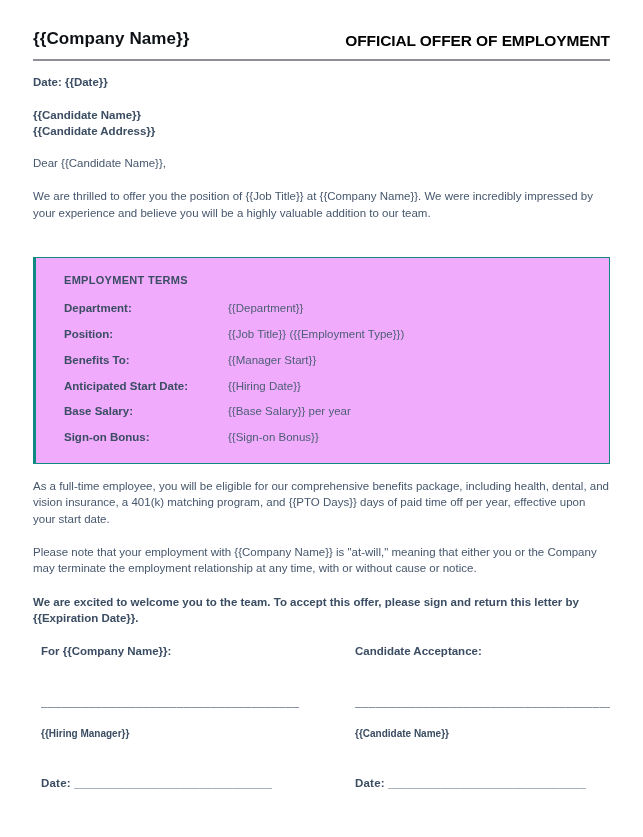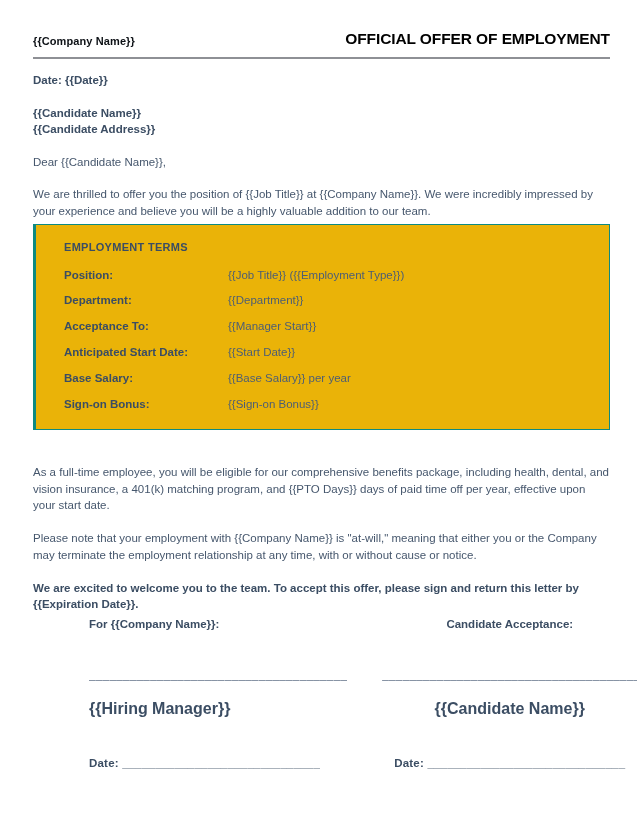--- a/index.html
+++ b/index.html
@@ -25,21 +25,21 @@
   }
 
   
   .doc-header {
     display: flex;
     align-items: flex-end;
     justify-content: space-between;
     padding-bottom: 10px;
   }
   .company-name {
-    font-size: 11px;
+    font-size: 17px;
     font-weight: bold;
     color: #0d1116;
     letter-spacing: 0.1px;
     line-height: 1.1;
   }
   .doc-title {
     font-size: 15.5px;
     font-weight: bold;
     color: #000000;
     letter-spacing: -0.1px;
@@ -68,32 +68,32 @@
   }
 
   .date-line { margin-bottom: 18px; }
 
   .addr-block { margin-bottom: 16px; }
   .addr-block div { margin-bottom: 1px; }
 
   .salutation { margin-bottom: 16px; }
 
   .intro-para {
-    margin-bottom: 4px;
+    margin-bottom: 36px;
     max-width: 577px;
   }
 
   
   .terms-box {
     border: 1px solid #0e8a82;
     border-left-width: 3px;
-    background: #eab308;
+    background: #f0abfc;
     box-sizing: border-box;
     padding: 16px 36px 18px 26px;
-    margin-bottom: 34px;
+    margin-bottom: 14px;
   }
   .terms-heading {
     font-size: 11px;
     font-weight: bold;
     color: #3b4d63;
     letter-spacing: 0.3px;
     margin-bottom: 16px;
     padding-left: 2px;
   }
   .terms-table {
@@ -133,55 +133,54 @@
     color: #46576d;
     line-height: 1.42;
   }
 
   .closing {
     font-size: 11.5px;
     font-weight: bold;
     color: #3b4d63;
     line-height: 1.42;
     max-width: 560px;
-    margin-bottom: 4px;
+    margin-bottom: 18px;
   }
 
   
   .sig-grid {
     display: flex;
     gap: 0;
-    margin-left: 48px;
   }
   .sig-col {
     width: 290px;
     box-sizing: border-box;
   }
   .sig-col.left  { padding-left: 8px; }
-  .sig-col.right { padding-left: 35px; text-align: center; }
+  .sig-col.right { padding-left: 35px; }
 
   .sig-head {
     font-size: 11.5px;
     font-weight: bold;
     color: #3b4d63;
     margin-bottom: 38px;
     line-height: 1.3;
   }
   .sig-rule {
     font-size: 11.5px;
     font-weight: normal;
     color: #5a6b82;
     letter-spacing: 0.4px;
     line-height: 1;
     margin-bottom: 18px;
     white-space: nowrap;
     overflow: hidden;
   }
   .sig-name {
-    font-size: 16px;
+    font-size: 10px;
     font-weight: bold;
     color: #3b4d63;
     margin-bottom: 36px;
     line-height: 1.3;
   }
   .sig-date {
     font-size: 11.5px;
     font-weight: bold;
     color: #3b4d63;
     line-height: 1.3;
@@ -210,34 +209,34 @@
 
   <div class="line-normal salutation">Dear {{Candidate Name}},</div>
 
   <div class="line-normal intro-para">We are thrilled to offer you the position of {{Job Title}} at {{Company Name}}. We were incredibly impressed by your experience and believe you will be a highly valuable addition to our team.</div>
 
   <div class="terms-box">
     <div class="terms-heading">EMPLOYMENT TERMS</div>
     <table class="terms-table">
       <tbody>
         <tr>
+          <td class="terms-label">Department:</td>
+          <td class="terms-value">{{Department}}</td>
+        </tr>
+        <tr>
           <td class="terms-label">Position:</td>
           <td class="terms-value">{{Job Title}} ({{Employment Type}})</td>
         </tr>
         <tr>
-          <td class="terms-label">Department:</td>
-          <td class="terms-value">{{Department}}</td>
-        </tr>
-        <tr>
-          <td class="terms-label">Acceptance To:</td>
+          <td class="terms-label">Benefits To:</td>
           <td class="terms-value">{{Manager Start}}</td>
         </tr>
         <tr>
           <td class="terms-label">Anticipated Start Date:</td>
-          <td class="terms-value">{{Start Date}}</td>
+          <td class="terms-value">{{Hiring Date}}</td>
         </tr>
         <tr>
           <td class="terms-label">Base Salary:</td>
           <td class="terms-value">{{Base Salary}} per year</td>
         </tr>
         <tr>
           <td class="terms-label">Sign-on Bonus:</td>
           <td class="terms-value">{{Sign-on Bonus}}</td>
         </tr>
       </tbody>

